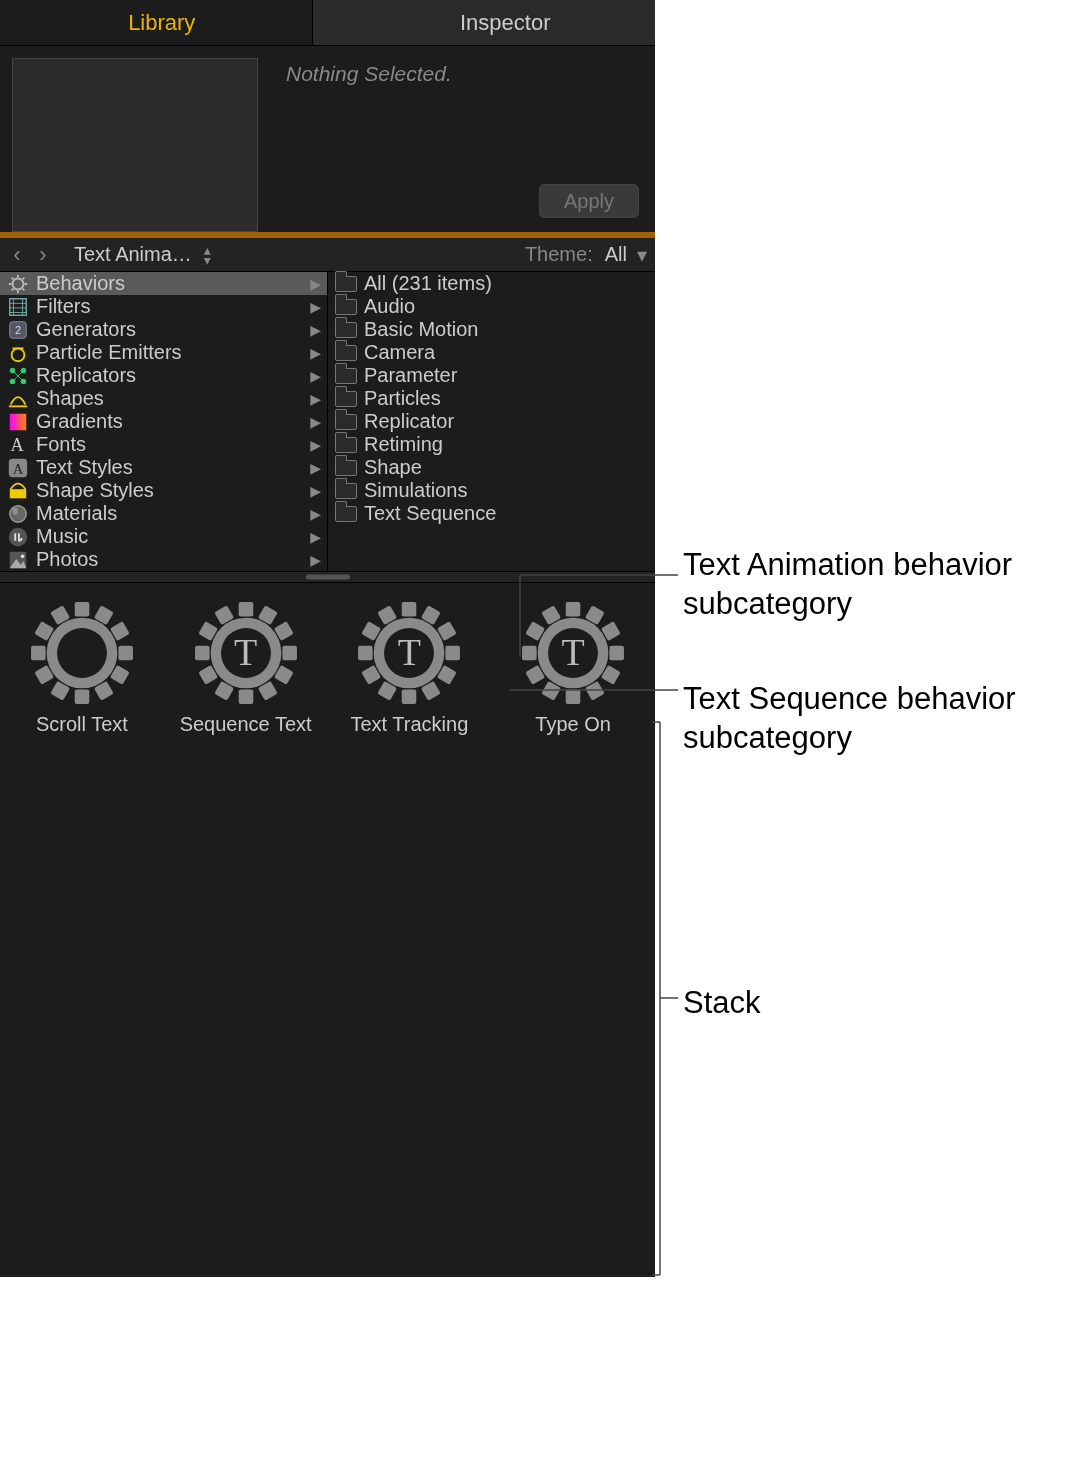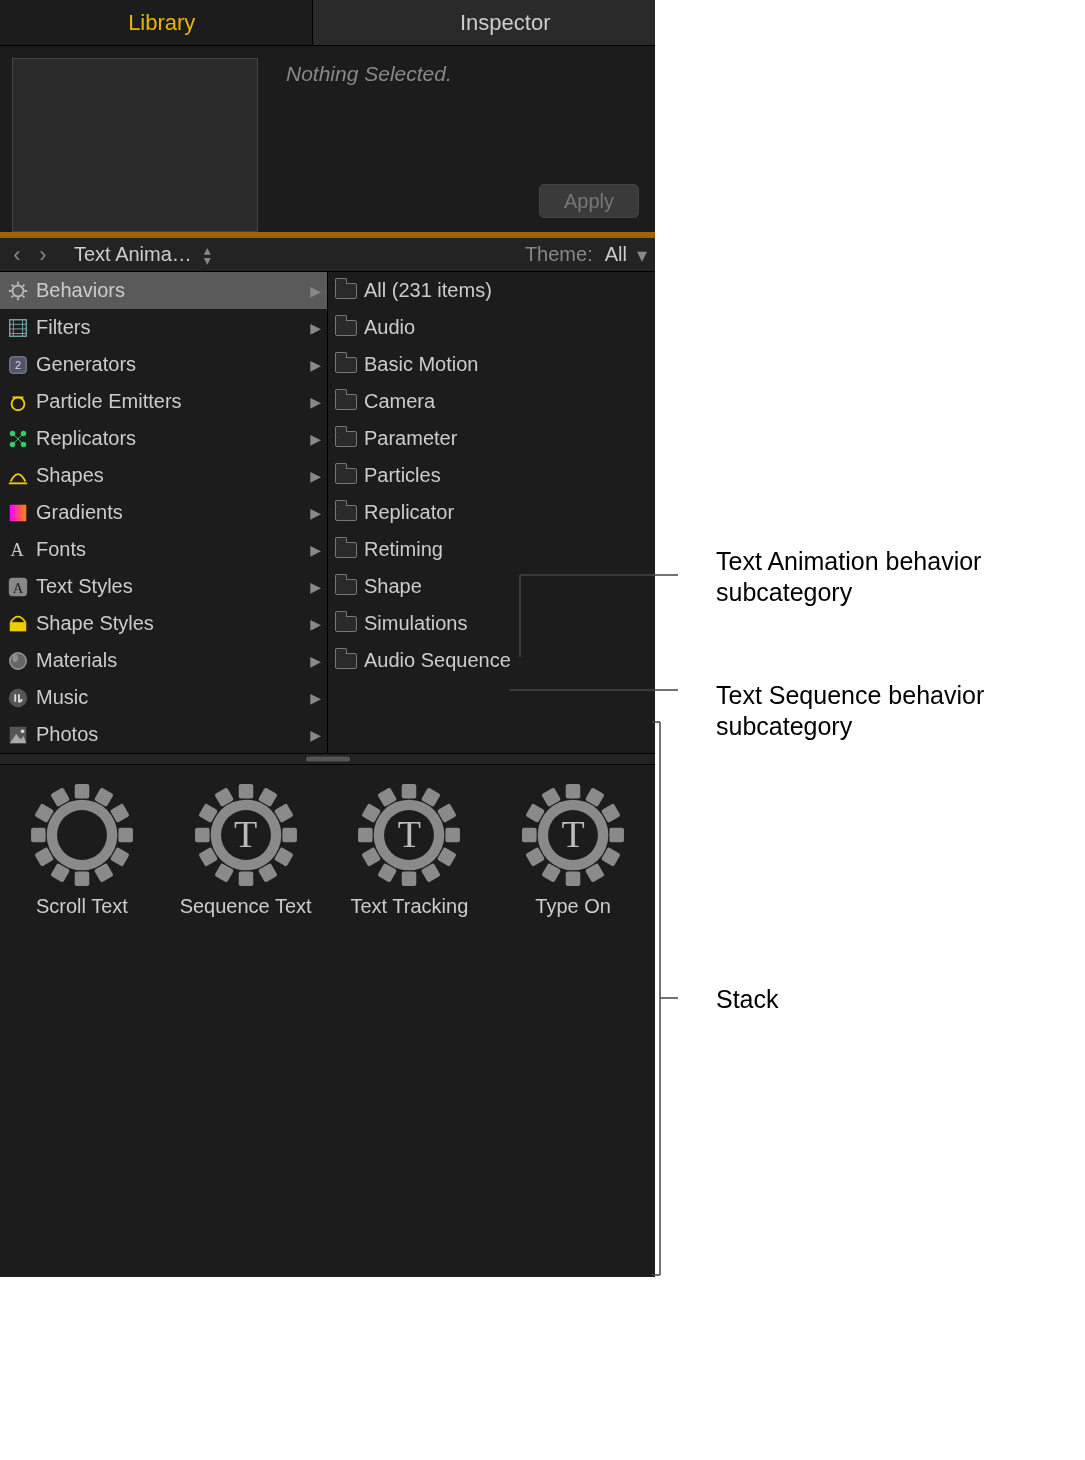--- a/index.html
+++ b/index.html
@@ -119,21 +119,21 @@
     background: #1c1c1c;
   }
   .col {
     flex: 1;
     border-right: 1px solid #000;
   }
   .col:last-child { border-right: none; }
   .row-item {
     display: flex;
     align-items: center;
-    height: 37px;
+    height: 23px;
     padding: 0 6px;
     font-size: 20px;
     color: #ccc;
     cursor: pointer;
     position: relative;
   }
   .row-item.selected { background: #5a5a5a; }
   .row-item.selected2 { background: #4e4e4e; }
   .row-arrow {
     margin-left: auto;
@@ -218,25 +218,24 @@
   
   .callouts {
     position: absolute;
     left: 0; top: 0;
     width: 1085px; height: 1460px;
     pointer-events: none;
   }
   .callouts line { stroke: #444; stroke-width: 1.5; }
   .callout-text {
     position: absolute;
-    font-size: 25px;
+    font-size: 31px;
     color: #000;
     font-family: -apple-system, Helvetica, Arial, sans-serif;
     line-height: 1.25;
-    margin-left: 33px;
   }
 </style>
 </head>
 <body>
 
 <div class="panel">
 
   <div class="tabs">
     <div class="tab active">Library</div>
     <div class="tab">Inspector</div>
@@ -468,21 +467,21 @@
         <div class="row-item">
           <span class="row-icon">
             <span class="folder-icon"></span>
           </span>
           <span>Simulations</span>
         </div>
         <div class="row-item">
           <span class="row-icon">
             <span class="folder-icon"></span>
           </span>
-          <span>Audio Sequence</span>
+          <span>Text Sequence</span>
         </div>
       </div>
   </div>
 
   <div class="resize-handle"></div>
 
   <div class="stack" id="stack">
       <div class="stack-item">
         <div class="gear"><svg viewBox="0 0 100 100">
             <g fill="#8a8a8a">

